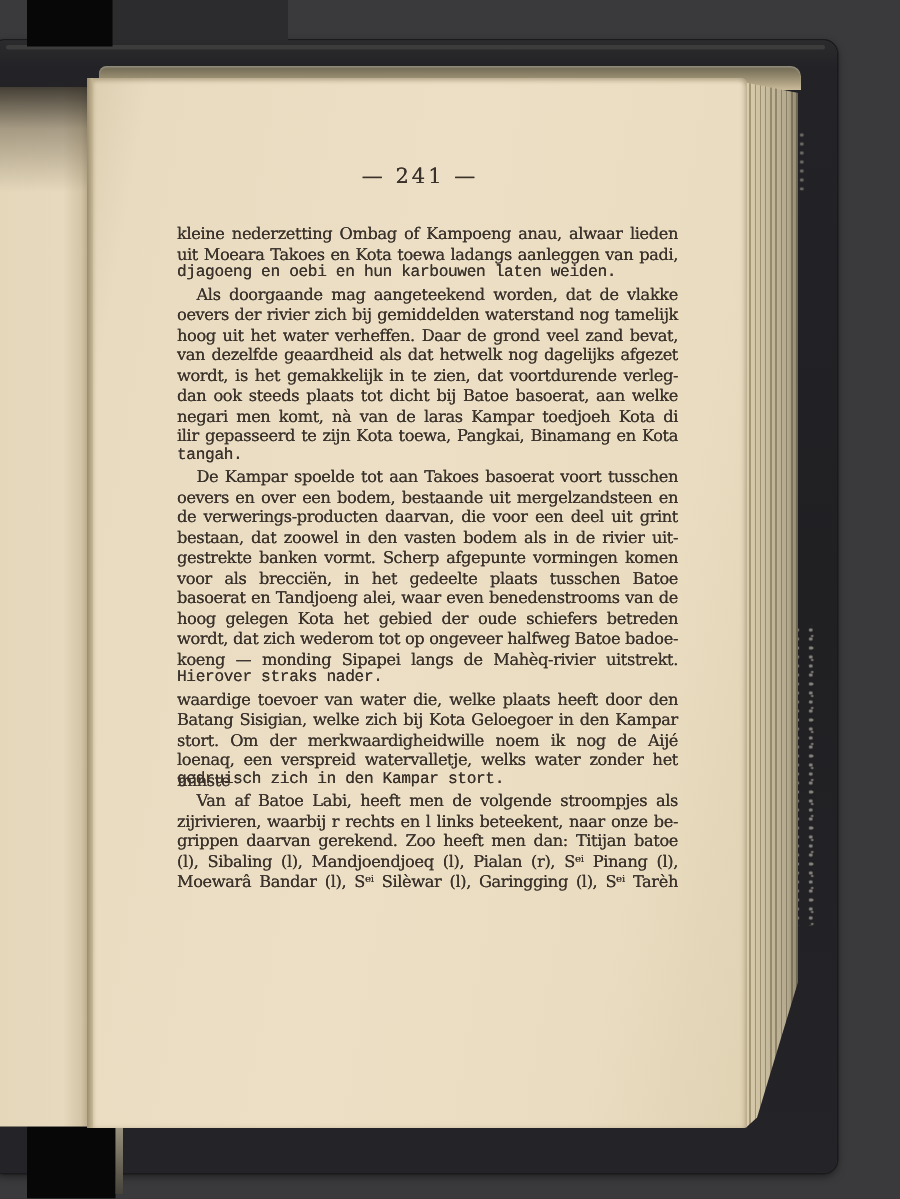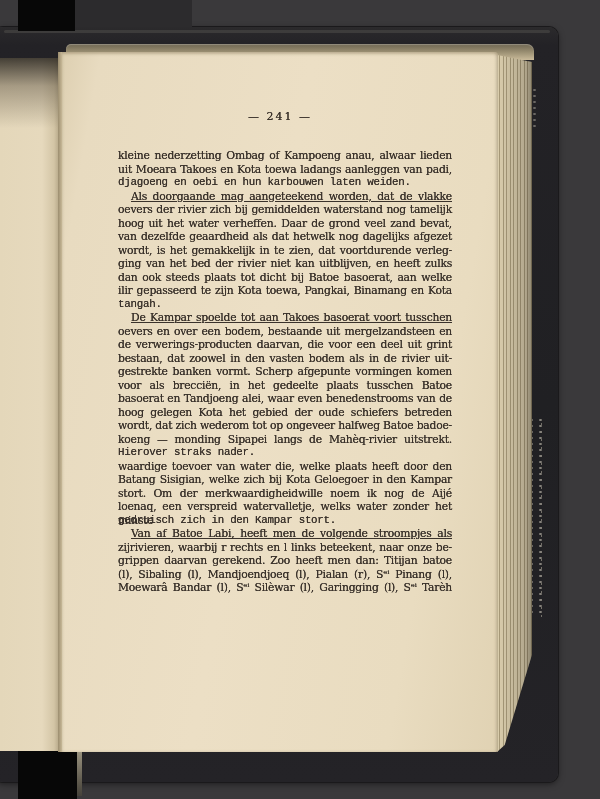--- a/index.html
+++ b/index.html
@@ -66,32 +66,32 @@
   
   .page{
     position:absolute;left:62px;top:52px;width:436px;height:700px;
     background:linear-gradient(100deg,#ddcfb1 0,#e8dbc0 7%,#ecdfc5 45%,#e9dcc0 80%,#e0d2b3 100%);
     border-radius:0 4px 2px 0;
     box-shadow:inset 0 2px 3px rgba(120,105,75,.35), inset -2px 0 3px rgba(120,105,75,.25);
   }
   .folio{
     position:absolute;left:50px;top:58px;width:336px;
     text-align:center;color:var(--ink,#3a322b);
-    font-size:11px;letter-spacing:2px;
+    font-size:14px;letter-spacing:2px;
     text-shadow:0 0 .3px currentColor;
   }
   .text-block{
     position:absolute;left:56px;top:97px;width:334px;
     color:var(--ink,#3a322b);
     font-size:10.8px;line-height:13.5px;letter-spacing:-.25px;
     text-shadow:0 0 .3px currentColor;
   }
   .line{text-align:justify;text-align-last:justify;text-justify:inter-word;height:13.5px;}
   .line.noj{text-align-last:left;font-family:Liberation Mono, monospace;}
-  .line.ind{text-indent:13px;text-decoration:underline;}
+  .line.ind{text-indent:13px;}
 </style>
 </head>
 <body style="--bg: #3a393b; --ink: #3a322b;">
 
 <div class="scan">
 
   <div class="cover">
     <div class="marble marble-top"></div>
     <div class="marble marble-right"></div>
     <div class="marble marble-corner"></div>
@@ -112,22 +112,22 @@
     <div class="folio">— 241 —</div>
     <div class="text-block" id="lines">
         <div class="line">kleine nederzetting Ombag of Kampoeng anau, alwaar lieden</div>
         <div class="line">uit Moeara Takoes en Kota toewa ladangs aanleggen van padi,</div>
         <div class="line noj">djagoeng en oebi en hun karbouwen laten weiden.</div>
         <div class="line ind">Als doorgaande mag aangeteekend worden, dat de vlakke</div>
         <div class="line">oevers der rivier zich bij gemiddelden waterstand nog tamelijk</div>
         <div class="line">hoog uit het water verheffen. Daar de grond veel zand bevat,</div>
         <div class="line">van dezelfde geaardheid als dat hetwelk nog dagelijks afgezet</div>
         <div class="line">wordt, is het gemakkelijk in te zien, dat voortdurende verleg-</div>
-        <div class="line">ging van het bed der rivier niet kan uitblijven, en heeft zulks</div>
         <div class="line">dan ook steeds plaats tot dicht bij Batoe basoerat, aan welke</div>
+        <div class="line">negari men komt, nà van de laras Kampar toedjoeh Kota di</div>
         <div class="line">ilir gepasseerd te zijn Kota toewa, Pangkai, Binamang en Kota</div>
         <div class="line noj">tangah.</div>
         <div class="line ind">De Kampar spoelde tot aan Takoes basoerat voort tusschen</div>
         <div class="line">oevers en over een bodem, bestaande uit mergelzandsteen en</div>
         <div class="line">de verwerings-producten daarvan, die voor een deel uit grint</div>
         <div class="line">bestaan, dat zoowel in den vasten bodem als in de rivier uit-</div>
         <div class="line">gestrekte banken vormt. Scherp afgepunte vormingen komen</div>
         <div class="line">voor als brecciën, in het gedeelte plaats tusschen Batoe</div>
         <div class="line">basoerat en Tandjoeng alei, waar even benedenstrooms van de</div>
         <div class="line">hoog gelegen Kota het gebied der oude schiefers betreden</div>

